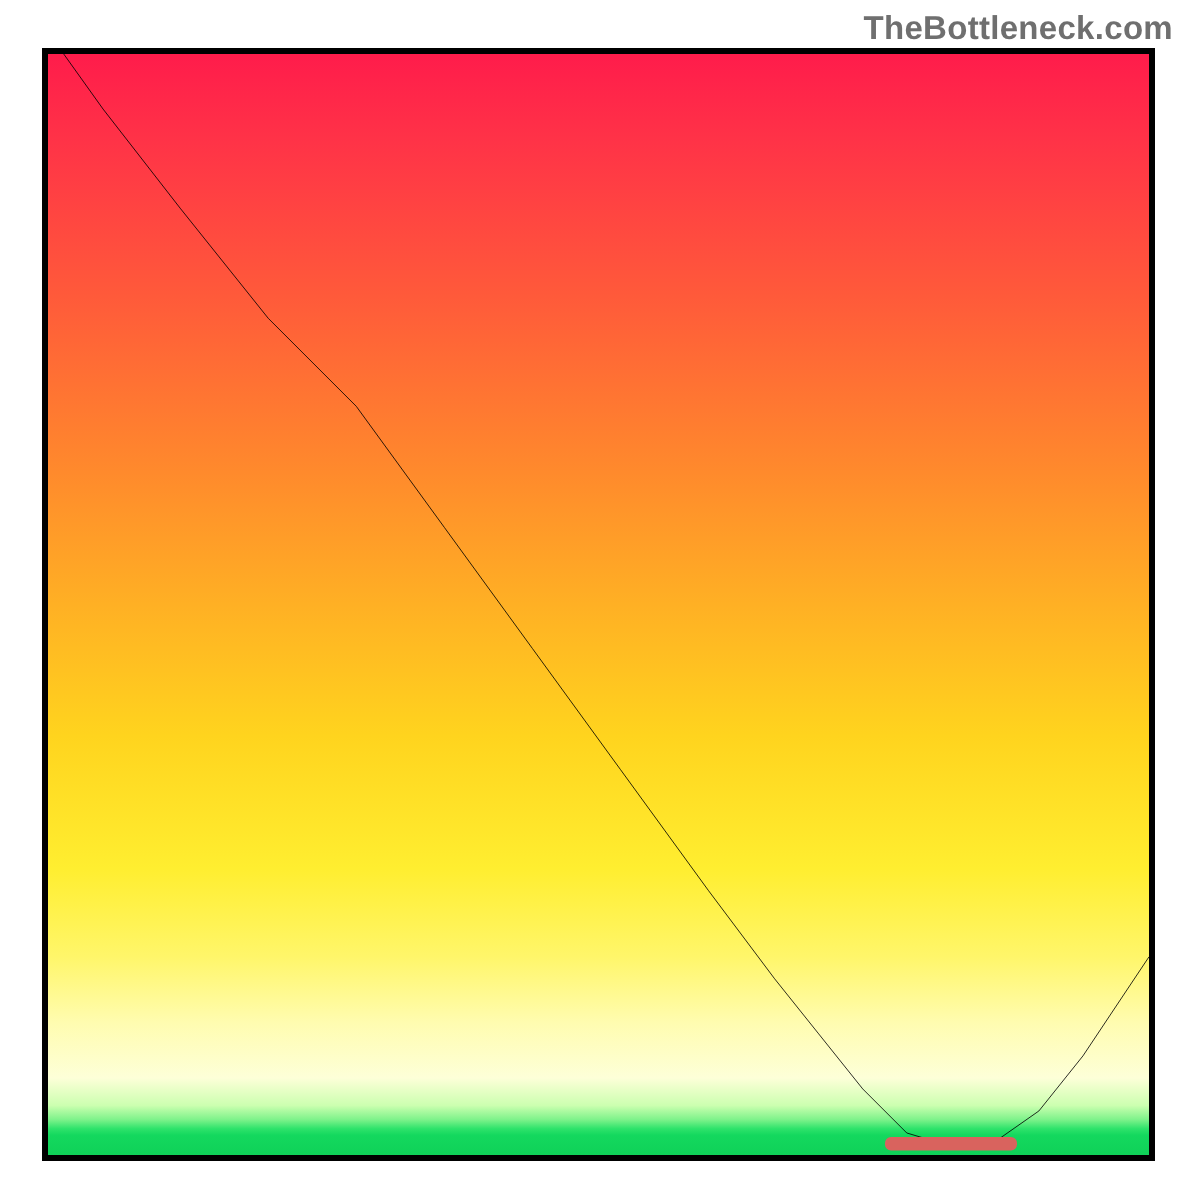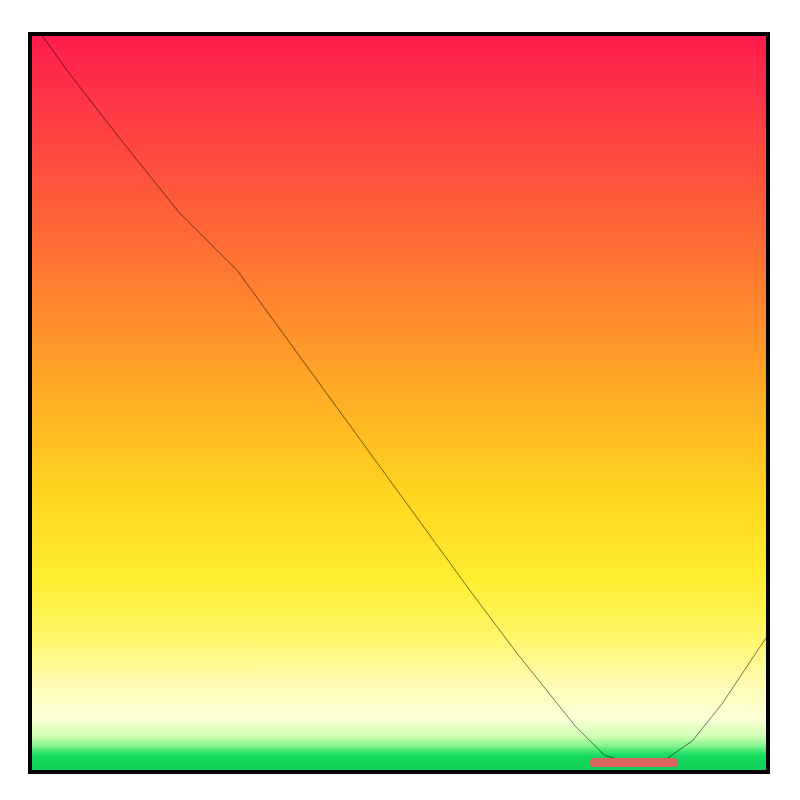--- a/index.html
+++ b/index.html
@@ -70,20 +70,21 @@
     height: 9px;
     border-radius: 4px;
     background: #d9635e;
   }
 </style>
 </head>
 <body>
 
 <div class="stage">
 
+  <div class="watermark">TheBottleneck.com</div>
 
   <div class="chart-box">
     <div class="gradient"></div>
 
     <svg class="curve" viewBox="0 0 100 100" preserveAspectRatio="none">
       <path id="curve-path" fill="none" stroke="#000" stroke-width="0.55" vector-effect="non-scaling-stroke" d="M0.00 -2.00 L5.00 5.00 L12.00 14.00 L20.00 24.00 L28.00 32.00 L36.00 43.00 L44.00 54.00 L52.00 65.00 L60.00 76.00 L66.00 84.00 L70.00 89.00 L74.00 94.00 L78.00 98.00 L82.00 99.20 L86.00 98.80 L90.00 96.00 L94.00 91.00 L100.00 82.00"></path>
     </svg>
 
     <div id="marker" class="marker" style="left: 557.84px; width: 88.08px; top: 721.926px;"></div>
   </div>

